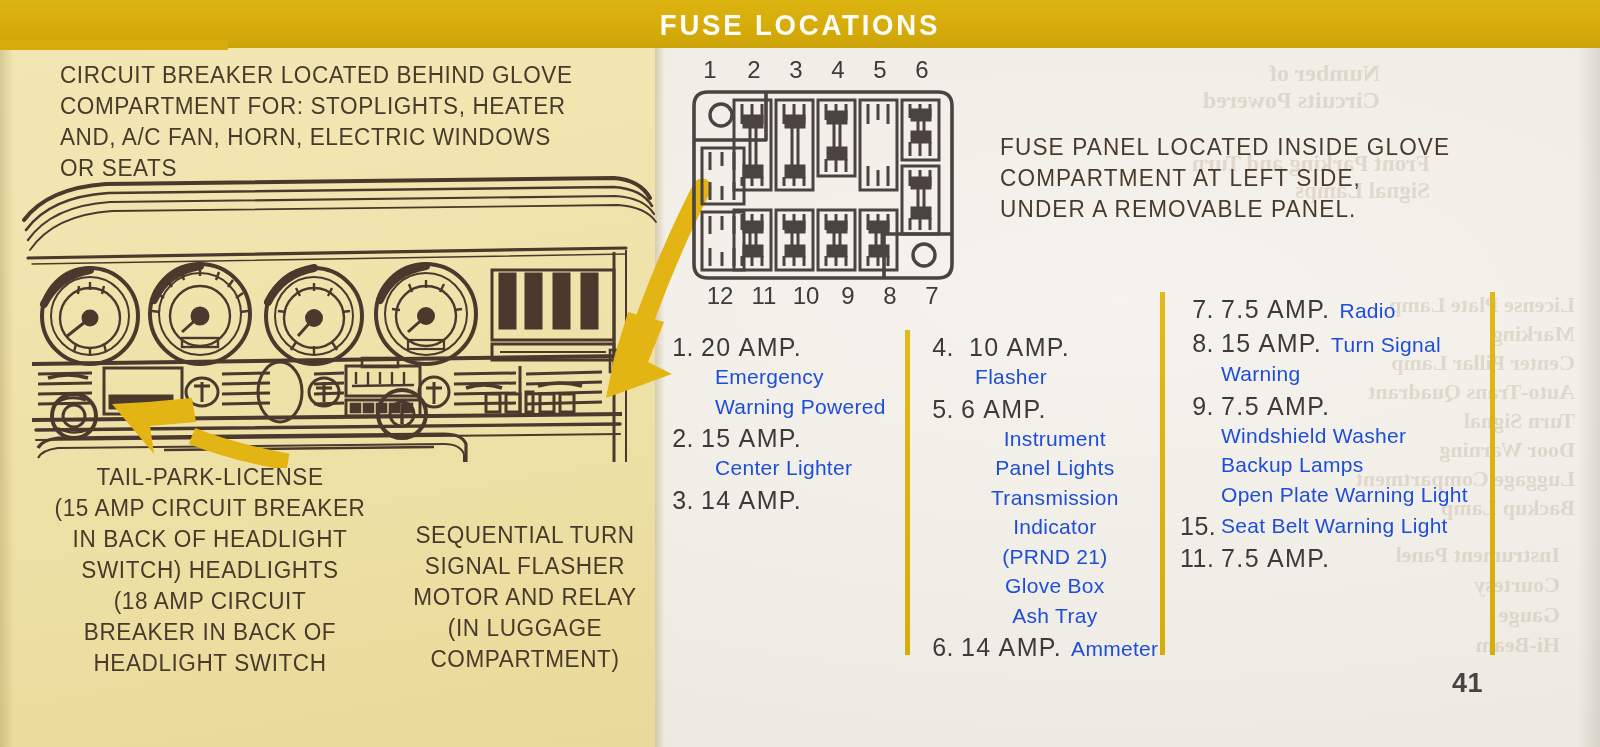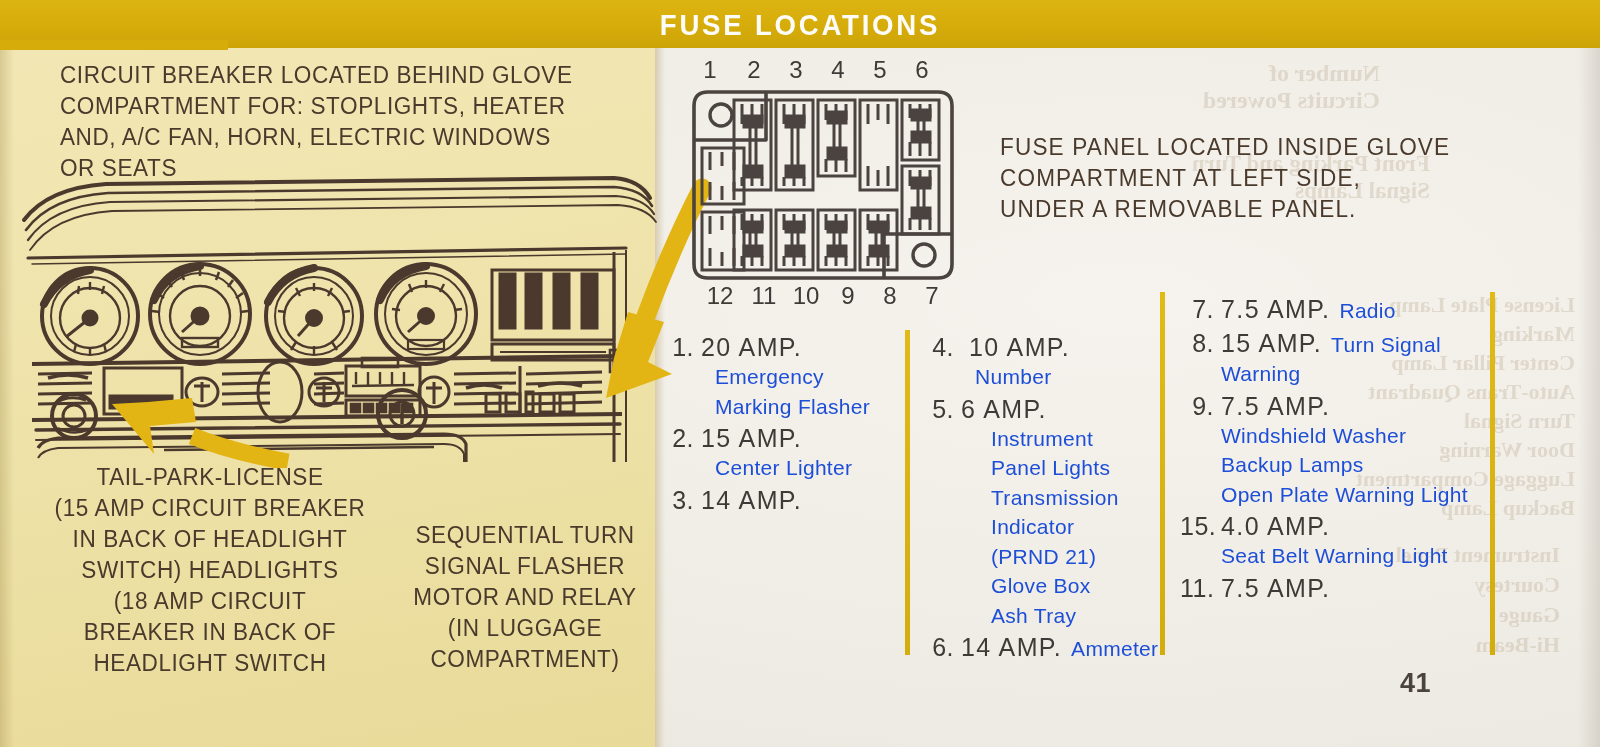--- a/index.html
+++ b/index.html
@@ -95,21 +95,21 @@
     white-space:nowrap;
   }
   .fuse-desc{
     color:#1d4ed8;
     font-size:21px;
     line-height:29.5px;
     letter-spacing:.3px;
     white-space:pre-line;
   }
   .indent-1{ padding-left:14px; }
-  .indent-2{ padding-left:30px; }
+  .indent-2{ padding-left:30px;text-align:center; }
   .inline-amp{ display:flex; align-items:baseline; }
   .inline-amp .fuse-desc{ margin-left:9px; }
 
   
   .divider{
     position:absolute;
     width:5px;
     background:linear-gradient(to bottom,#e0ba16,#d3ad0b);
   }
 
@@ -540,21 +540,21 @@
   <div class="divider" style="left:905px; top:330px; height:325px;"></div>
   <div class="divider" style="left:1160px; top:292px; height:363px;"></div>
   <div class="divider" style="left:1490px; top:292px; height:363px;"></div>
 
   <div class="fuse-col" style="left:668px; top:332px; width:232px;">
     <div class="fuse-item">
       <div class="fuse-num" style="width:26px;">1.</div>
       <div class="fuse-body">
         <div class="fuse-amp">20 AMP.</div>
         <div class="fuse-desc indent-1">Emergency
-Marking Flasher</div>
+Warning Powered</div>
       </div>
     </div>
     <div class="fuse-item">
       <div class="fuse-num" style="width:26px;">2.</div>
       <div class="fuse-body">
         <div class="fuse-amp">15 AMP.</div>
         <div class="fuse-desc indent-1">Center Lighter</div>
       </div>
     </div>
     <div class="fuse-item">
@@ -563,21 +563,21 @@
         <div class="fuse-amp">14 AMP.</div>
       </div>
     </div>
   </div>
 
   <div class="fuse-col" style="left:928px; top:332px; width:232px;">
     <div class="fuse-item">
       <div class="fuse-num" style="width:26px;">4.</div>
       <div class="fuse-body">
         <div class="fuse-amp" style="padding-left:8px;">10 AMP.</div>
-        <div class="fuse-desc indent-1">Number</div>
+        <div class="fuse-desc indent-1">Flasher</div>
       </div>
     </div>
     <div class="fuse-item">
       <div class="fuse-num" style="width:26px;">5.</div>
       <div class="fuse-body">
         <div class="fuse-amp">6 AMP.</div>
         <div class="fuse-desc indent-2">Instrument
    Panel Lights
 Transmission
    Indicator
@@ -618,27 +618,26 @@
       <div class="fuse-body">
         <div class="fuse-amp">7.5 AMP.</div>
         <div class="fuse-desc">Windshield Washer
 Backup Lamps
 Open Plate Warning Light</div>
       </div>
     </div>
     <div class="fuse-item">
       <div class="fuse-num" style="width:34px;">15.</div>
       <div class="fuse-body">
-        <div class="fuse-amp">4.0 AMP.</div>
         <div class="fuse-desc">Seat Belt Warning Light</div>
       </div>
     </div>
     <div class="fuse-item">
       <div class="fuse-num" style="width:34px;">11.</div>
       <div class="fuse-body">
         <div class="fuse-amp">7.5 AMP.</div>
       </div>
     </div>
   </div>
 
-  <div class="page-num" style="left:1400px; top:668px;">41</div>
+  <div class="page-num" style="left:1452px; top:668px;">41</div>
 
 </div>
 
 </body></html>

